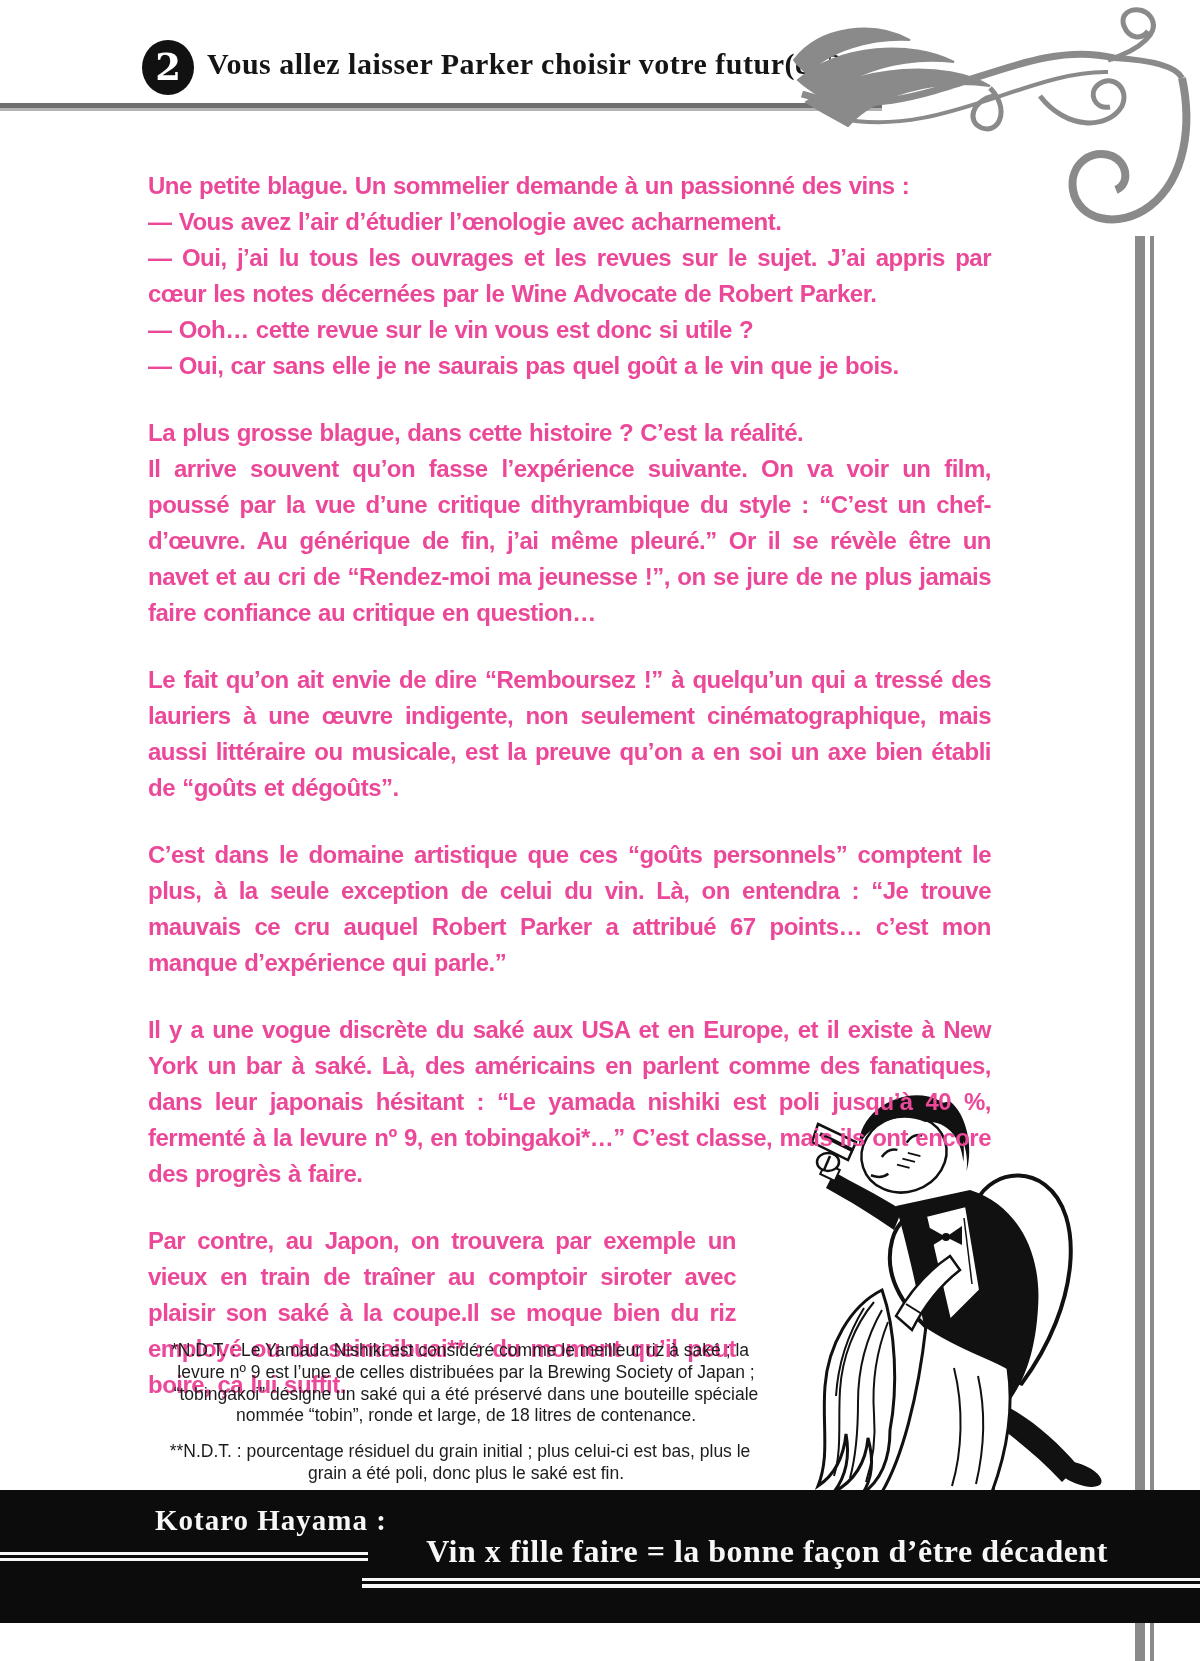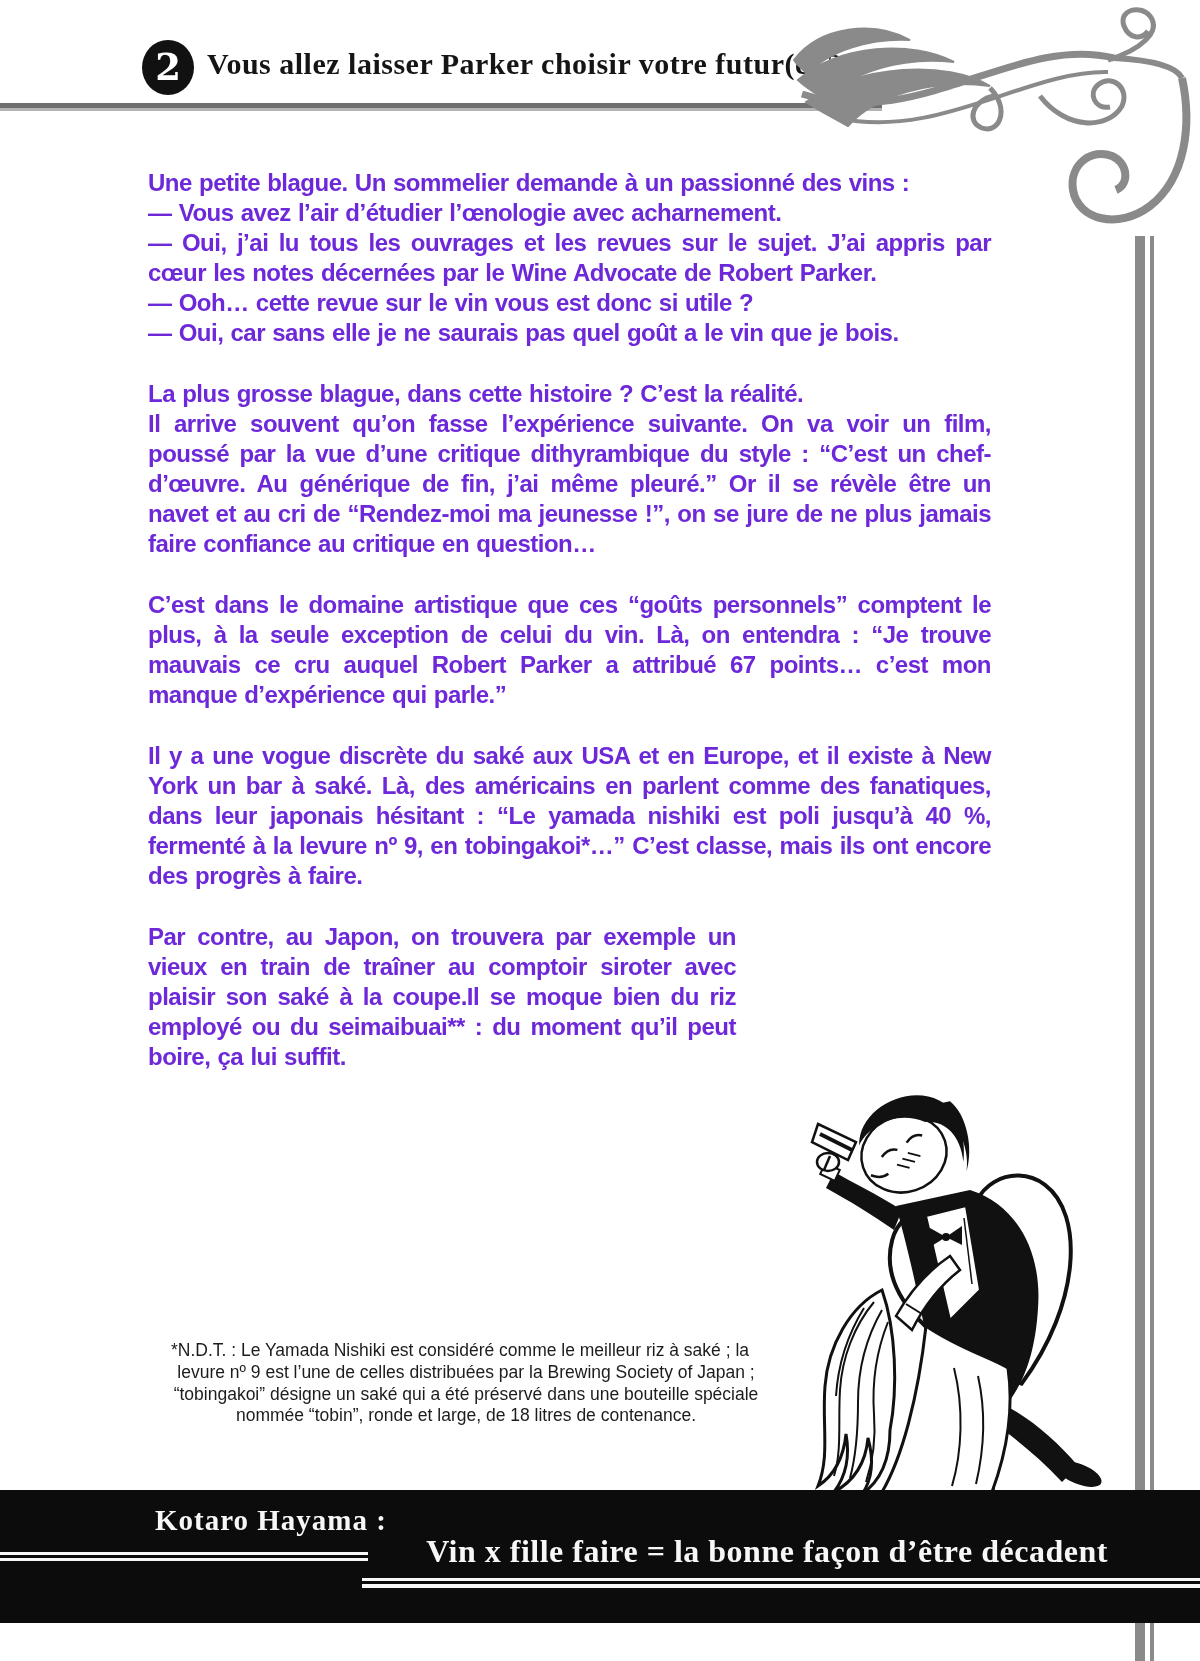--- a/index.html
+++ b/index.html
@@ -30,23 +30,23 @@
   .vrule-thick{position:absolute;left:1135px;top:236px;width:10px;height:1425px;background:#8a8a8a;z-index:1;}
   .vrule-thin {position:absolute;left:1150px;top:236px;width:4px;height:1425px;background:#8a8a8a;z-index:1;}
   
   .flourish{position:absolute;left:778px;top:0;width:422px;height:252px;z-index:2;}
   
   .content{
     position:absolute;left:148px;top:168px;width:843px;z-index:2;
   }
   .content p{
     margin:0 0 31px 0;
-    font-weight:bold;font-size:24px;line-height:30px;
+    font-weight:bold;font-size:24px;line-height:36px;
     letter-spacing:-0.5px;word-spacing:1px;
-    text-align:justify;white-space:pre-line;color:#6d28d9;
+    text-align:justify;white-space:pre-line;color:#ec4899;
   }
   .content p.narrow{width:588px;}
   
   .footnotes{position:absolute;left:150px;top:1340px;width:620px;z-index:2;}
   .footnotes p{
     margin:0 0 14px 0;font-size:17.5px;line-height:21.8px;color:#1c1c1c;
     padding-left:12px;text-indent:-12px;text-align:center;
   }
   
   .illustration{position:absolute;left:778px;top:1058px;width:352px;height:442px;z-index:1;}
@@ -109,27 +109,29 @@
   <div class="vrule-thin"></div>
 
   <div class="content">
     <p>Une petite blague. Un sommelier demande à un passionné des vins :
 — Vous avez l’air d’étudier l’œnologie avec acharnement.
 — Oui, j’ai lu tous les ouvrages et les revues sur le sujet. J’ai appris par cœur les notes décernées par le Wine Advocate de Robert Parker.
 — Ooh… cette revue sur le vin vous est donc si utile ?
 — Oui, car sans elle je ne saurais pas quel goût a le vin que je bois.</p>
     <p>La plus grosse blague, dans cette histoire ? C’est la réalité.
 Il arrive souvent qu’on fasse l’expérience suivante. On va voir un film, poussé par la vue d’une critique dithyrambique du style : “C’est un chef-d’œuvre. Au générique de fin, j’ai même pleuré.” Or il se révèle être un navet et au cri de “Rendez-moi ma jeunesse !”, on se jure de ne plus jamais faire confiance au critique en question…</p>
+    <p>Le fait qu’on ait envie de dire “Remboursez !” à quelqu’un qui a tressé des lauriers à une œuvre indigente, non seulement cinématographique, mais aussi littéraire ou musicale, est la preuve qu’on a en soi un axe bien établi de “goûts et dégoûts”.</p>
     <p>C’est dans le domaine artistique que ces “goûts personnels” comptent le plus, à la seule exception de celui du vin. Là, on entendra : “Je trouve mauvais ce cru auquel Robert Parker a attribué 67 points… c’est mon manque d’expérience qui parle.”</p>
     <p>Il y a une vogue discrète du saké aux USA et en Europe, et il existe à New York un bar à saké. Là, des américains en parlent comme des fanatiques, dans leur japonais hésitant : “Le yamada nishiki est poli jusqu’à 40 %, fermenté à la levure nº 9, en tobingakoi*…” C’est classe, mais ils ont encore des progrès à faire.</p>
     <p class="narrow">Par contre, au Japon, on trouvera par exemple un vieux en train de traîner au comptoir siroter avec plaisir son saké à la coupe.Il se moque bien du riz employé ou du seimaibuai** : du moment qu’il peut boire, ça lui suffit.</p>
   </div>
 
   <div class="footnotes">
     <p>*N.D.T. : Le Yamada Nishiki est considéré comme le meilleur riz à saké ; la levure nº 9 est l’une de celles distribuées par la Brewing Society of Japan ; “tobingakoi” désigne un saké qui a été préservé dans une bouteille spéciale nommée “tobin”, ronde et large, de 18 litres de contenance.</p>
+    <p>**N.D.T. : pourcentage résiduel du grain initial ; plus celui-ci est bas, plus le grain a été poli, donc plus le saké est fin.</p>
   </div>
 
   <svg class="illustration" viewBox="0 0 352 442" xmlns="http://www.w3.org/2000/svg">
 
     <path d="M210,330 C130,270 95,205 122,158 C140,126 188,128 202,168 C208,126 258,112 284,144 C314,182 288,268 210,330 Z" transform="rotate(-15 210 200)" fill="#ffffff" stroke="#111" stroke-width="4"></path>
 
     <path d="M222,345 C250,358 278,382 300,408 L284,424 C260,398 234,378 212,362 Z" fill="#111"></path>
     <ellipse cx="301" cy="416" rx="24" ry="10" transform="rotate(22 301 416)" fill="#111"></ellipse>
 
     <path d="M192,352 C204,378 208,404 205,426 L184,426 C184,400 180,374 172,356 Z" fill="#111"></path>

